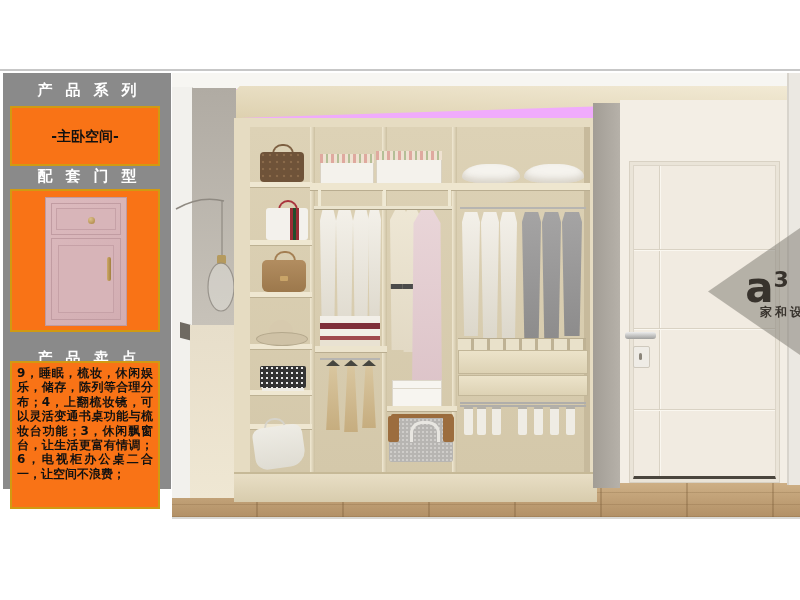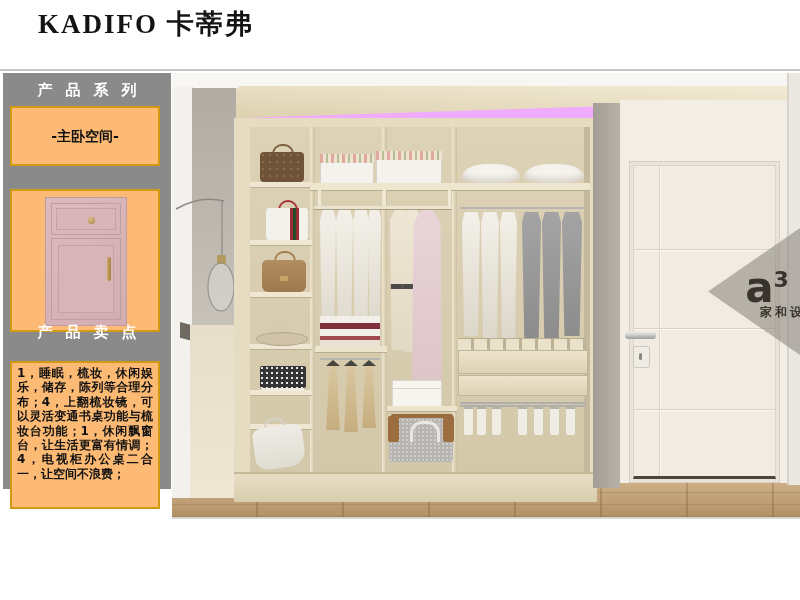--- a/index.html
+++ b/index.html
@@ -10,21 +10,21 @@
   
   .brand{left:38px;top:6px;font-family:"Liberation Serif",serif;font-weight:bold;
          font-size:27px;letter-spacing:2px;color:#141414;}
   .tagline{left:46px;top:43px;font-size:15px;font-weight:bold;letter-spacing:9px;color:#2a2a2a;}
   .hrule{left:0;top:69px;width:800px;height:2px;background:#c7c7c7;}
 
   
   .sidebar{left:3px;top:73px;width:168px;height:416px;background:#8a8a8a;}
   .sb-h{left:0;width:168px;text-align:center;color:#fff;font-weight:bold;font-size:15px;
         letter-spacing:13px;text-indent:13px;}
-  .sb-card{left:7px;width:146px;background:#fdba74;border:2px solid #d19a12;box-sizing:content-box;}
+  .sb-card{left:7px;width:146px;background:#f97316;border:2px solid #d19a12;box-sizing:content-box;}
   .series-card{top:33px;height:56px;line-height:56px;text-align:center;
                font-size:14px;font-weight:bold;color:#111;}
   .door-card{top:116px;height:139px;}
   .points-card{top:288px;height:148px;padding:3px 5px;box-sizing:border-box;width:150px;
                font-size:12px;font-weight:bold;color:#111;line-height:1.2;text-align:justify;}
 
   
   .pdoor{left:33px;top:6px;width:80px;height:127px;background:linear-gradient(135deg,#dcbabe,#d2adb2);
          border:1px solid #c09ba1;}
   .pd-drawer{left:5px;top:5px;width:68px;height:30px;border:1px solid #c19ca2;}
@@ -154,43 +154,43 @@
            font-weight:bold;font-size:42px;line-height:40px;}
   .wm-logo sup{font-size:22px;}
   .wm-cn{left:24px;top:76px;width:66px;text-align:left;color:#38332d;
          font-weight:bold;font-size:12px;letter-spacing:3px;text-indent:3px;margin-left:25px;}
 </style>
 </head>
 <body>
 
 <div class="page">
 
-  <div class="abs brand">KADIFO 卡蒂弗</div>
   <div class="abs hrule"></div>
 
   <div class="abs sidebar">
     <div class="abs sb-h" style="top:8px">产品系列</div>
     <div class="abs sb-card series-card">-主卧空间-</div>
 
+    <div class="abs sb-h" style="top:94px">配套门型</div>
     <div class="abs sb-card door-card">
       <div class="abs pdoor">
         <div class="abs pd-drawer">
           <div class="abs pd-drawer-in"></div>
           <div class="abs pd-knob"></div>
         </div>
         <div class="abs pd-leaf">
           <div class="abs pd-leaf-in"></div>
           <div class="abs pd-handle"></div>
         </div>
       </div>
     </div>
 
-    <div class="abs sb-h" style="top:250px">产品卖点</div>
+    <div class="abs sb-h" style="top:276px">产品卖点</div>
     <div class="abs sb-card points-card">
-      <span>1，睡眠，梳妆，休闲娱乐，储存，陈列等合理分布；</span><span>4，上翻梳妆镜，可以灵活变通书桌功能与梳妆台功能；</span><span>1，休闲飘窗台，让生活更富有情调；</span><span>4，电视柜办公桌二合一，让空间不浪费；</span>
+      <span>9，睡眠，梳妆，休闲娱乐，储存，陈列等合理分布；</span><span>4，上翻梳妆镜，可以灵活变通书桌功能与梳妆台功能；</span><span>3，休闲飘窗台，让生活更富有情调；</span><span>6，电视柜办公桌二合一，让空间不浪费；</span>
     </div>
   </div>
 
   <div class="abs render">
     <div class="abs ceiling"></div>
     <div class="abs floor"></div>
     <div class="abs crown"></div>
 
     <div class="abs wall-lwhite"></div>
     <div class="abs wall-lgray"></div>

